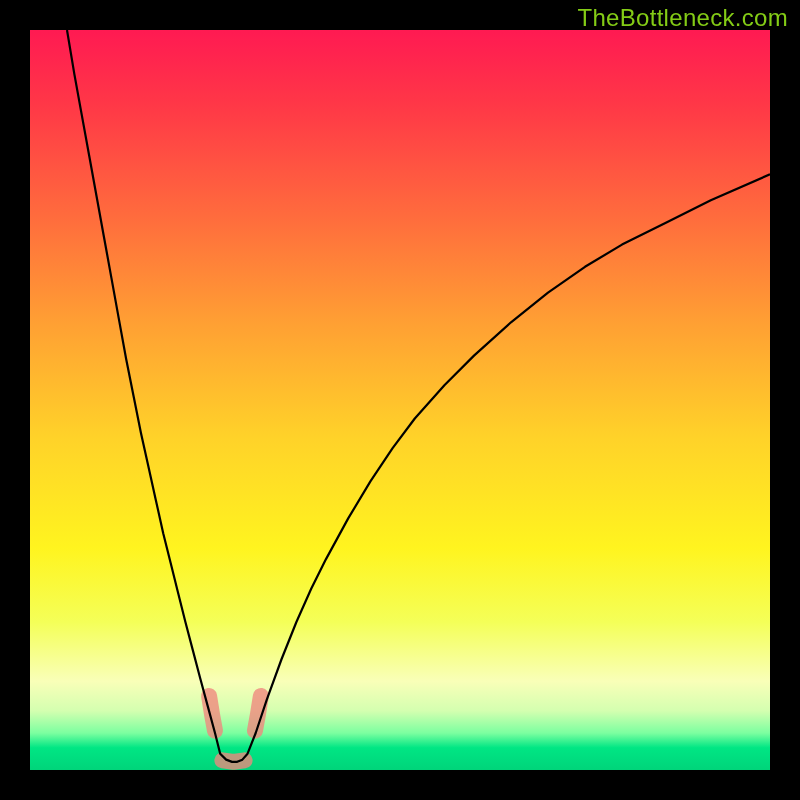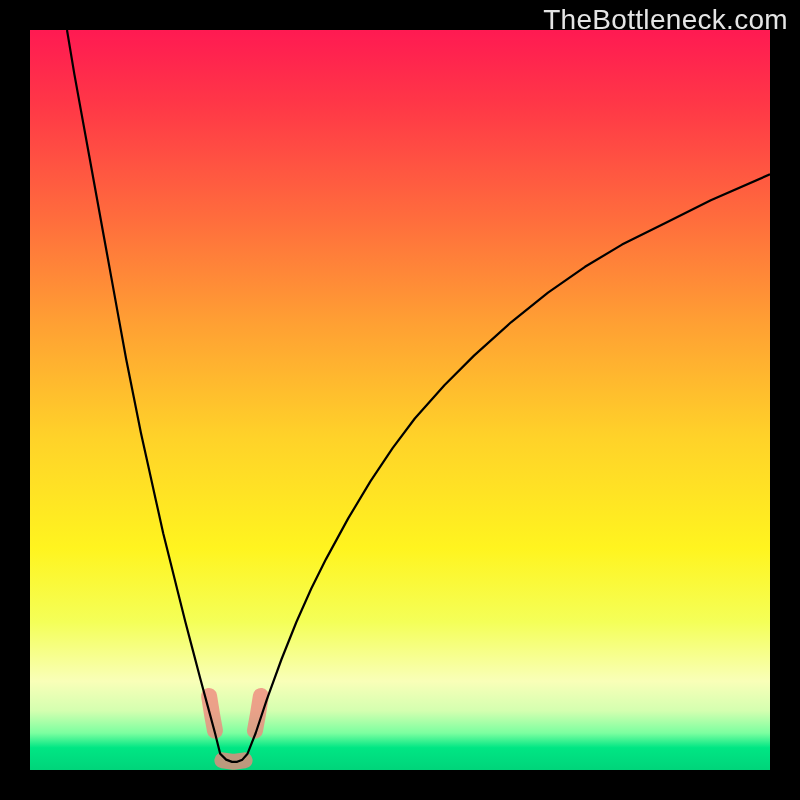--- a/index.html
+++ b/index.html
@@ -16,22 +16,22 @@
     top: 0;
     width: 800px;
     height: 800px;
     background: #000;
   }
   .watermark {
     position: absolute;
     top: 4px;
     right: 12px;
     font-family: Arial, Helvetica, sans-serif;
-    font-size: 28px;
-    color: #e5e5e5;
+    font-size: 24px;
+    color: #84cc16;
     letter-spacing: 0.3px;
     font-weight: 500;
     user-select: none;
   }
   .plot {
     position: absolute;
     left: 30px;
     top: 30px;
     width: 740px;
     height: 740px;

